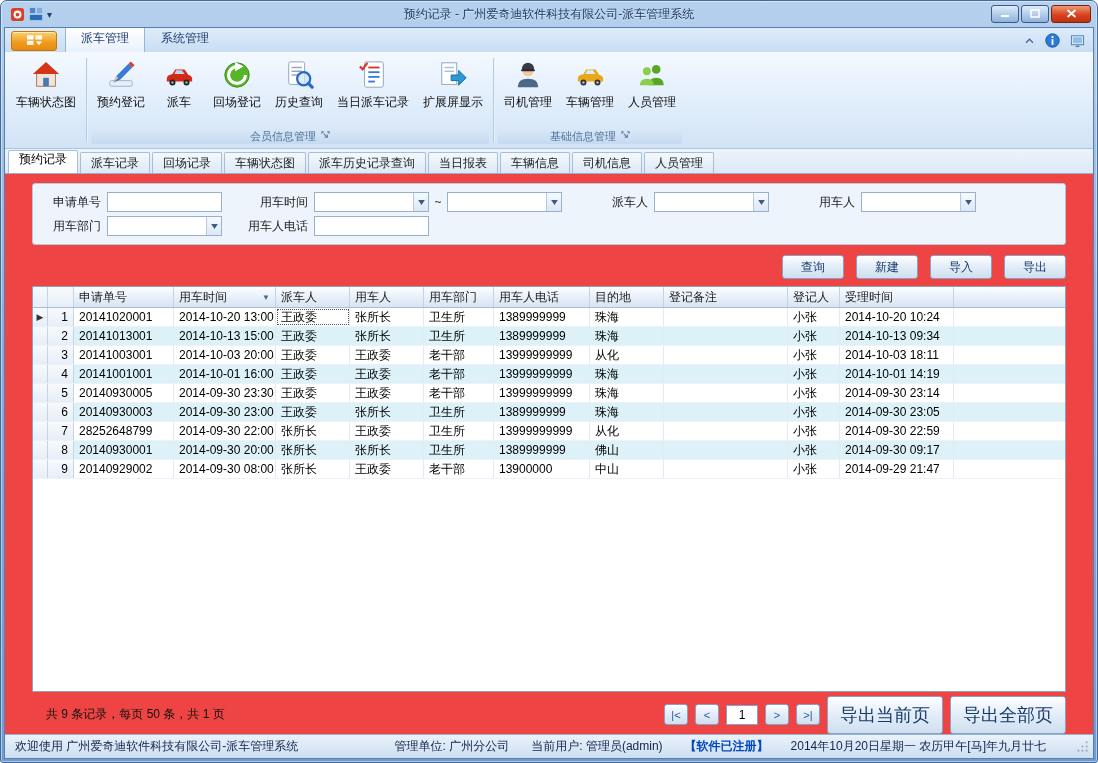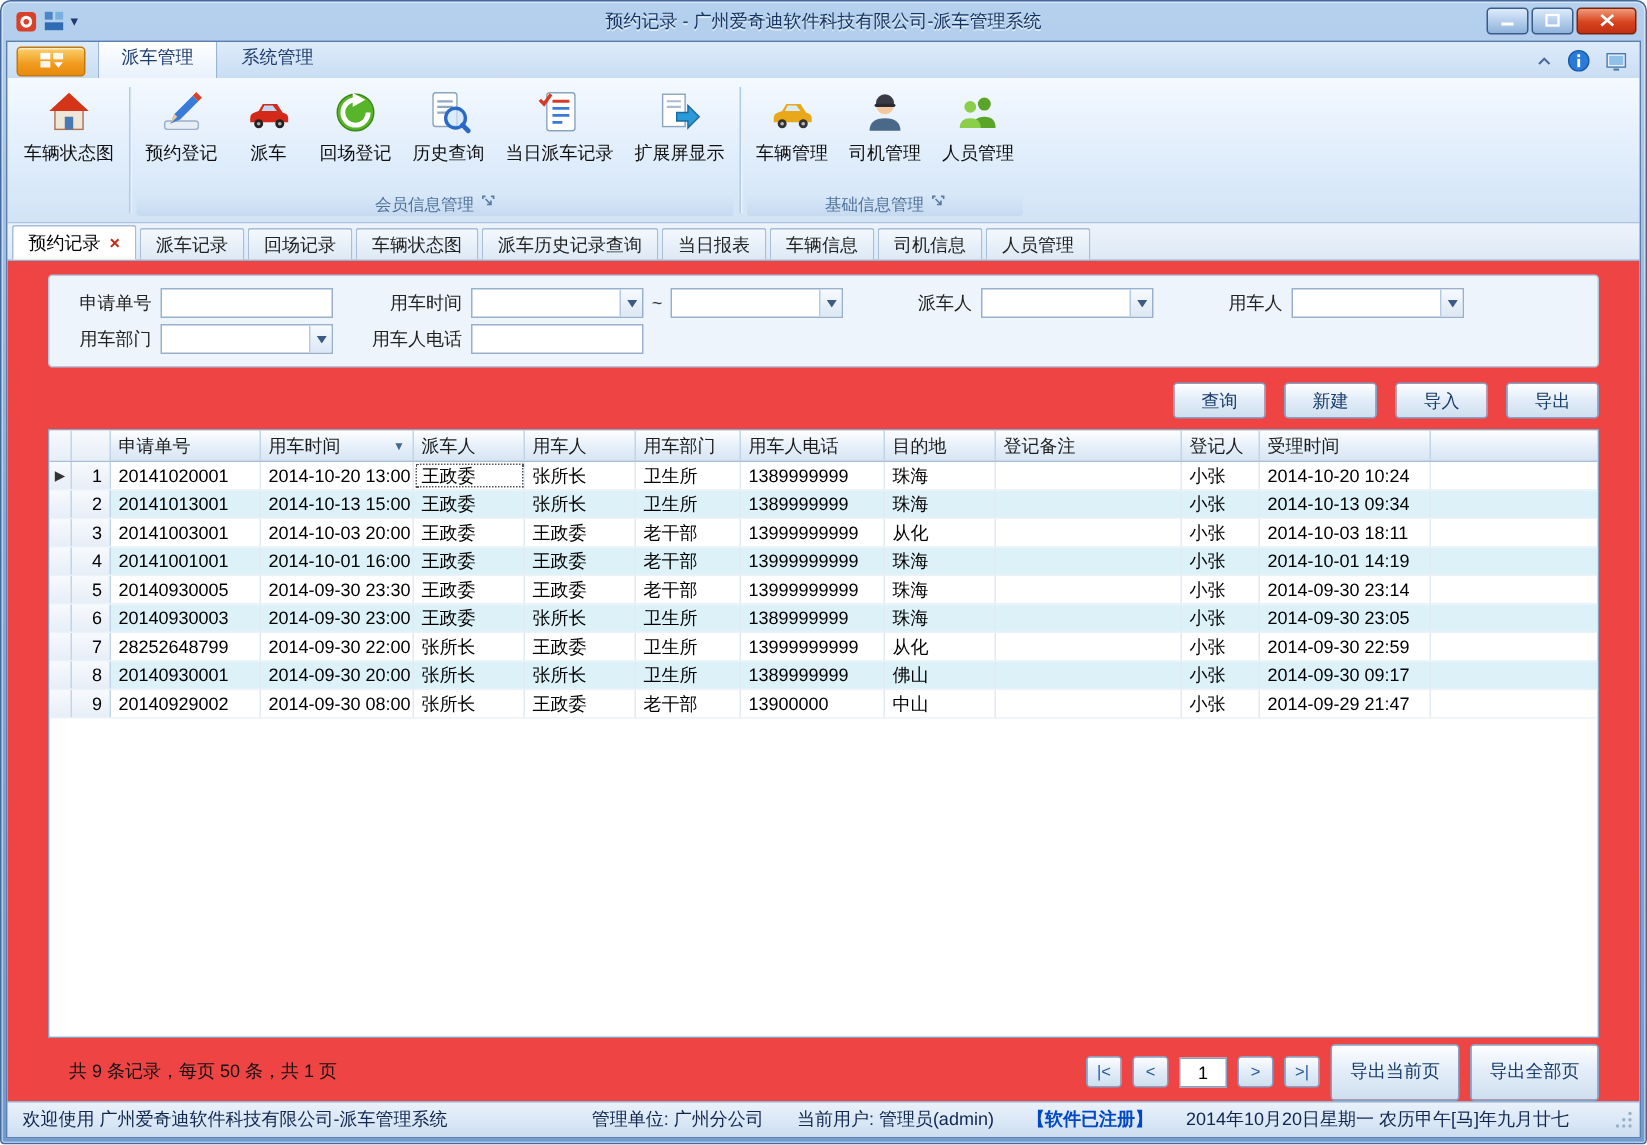--- a/index.html
+++ b/index.html
@@ -39,21 +39,21 @@
   .rbtn{min-width:54px;padding:5px 7px 3px;display:flex;flex-direction:column;align-items:center;gap:4px;color:#101010;border-radius:3px;cursor:default;}
   .rb-icon{width:30px;height:30px;display:flex;align-items:center;justify-content:center;}
   .rgroup-label{height:16px;margin:1px 1px 2px;border-radius:2px;background:linear-gradient(#d9e9f9,#c6daf0);
     display:flex;align-items:center;justify-content:center;gap:5px;font-size:11px;color:#50719a;padding:0 6px;}
   .rsep{width:1px;background:#b4cbe4;margin:3px 3px 4px;box-shadow:1px 0 0 #eaf3fc;}
 
   
   .doctabs{height:25px;flex:0 0 auto;background:linear-gradient(#edf3fb,#dde9f6);display:flex;align-items:flex-end;gap:2px;padding:2px 3px 0;border-bottom:1px solid #94b0d0;}
   .dtab{height:21px;padding:0 10px;display:flex;align-items:center;gap:6px;color:#222;
     background:linear-gradient(#f3f8fd,#dde9f5);border:1px solid #a6bed8;border-bottom:none;border-radius:2px 2px 0 0;cursor:default;}
-  .dtab.active{background:#fff;color:#000;height:23px;}
+  .dtab.active{background:#fff;color:#000;height:23px;flex-direction:column;}
   .tab-close{color:#c22b18;font-weight:bold;font-size:12px;line-height:10px;display:none;}
   .dtab.active .tab-close{display:inline;}
 
   
   .workspace{flex:1;min-height:0;display:flex;flex-direction:column;background:#ef4444;padding:9px 27px 6px;}
 
   .filter-panel{background:#eef4fb;border:1px solid #b2c8e0;border-radius:3px;padding:6px 4px;flex:0 0 auto;}
   .f-row{display:flex;align-items:center;height:24px;}
   .f-label{width:70px;text-align:right;padding-right:6px;color:#222;flex:0 0 auto;}
   .f-gap{width:22px;flex:0 0 auto;}
@@ -92,21 +92,21 @@
   .c-status.st-green{background:linear-gradient(90deg,#1f9f2b,#6cbf6c 45%,#cfe9cf);}
   .c-status.st-red{background:linear-gradient(90deg,#e22a17,#ef8d7d 55%,#f5c0b5);}
   .sort{margin-left:auto;font-size:8px;color:#46688f;}
 
   
   .pager{height:27px;flex:0 0 auto;display:flex;align-items:center;margin-top:9px;color:#111;}
   .pager-summary{padding-left:14px;}
   .pager-controls{margin-left:auto;display:flex;align-items:center;gap:7px;}
   .pg-btn{min-width:24px;height:21px;padding:0 4px;font-size:11px;color:#2a5a9a;}
   .pg-input{width:32px;height:20px;border:1px solid #84a2c6;text-align:center;font:inherit;background:#fff;}
-  .pg-export{min-width:68px;height:38px;font-size:12px;}
+  .pg-export{min-width:68px;height:38px;font-size:18px;}
 
   
   .statusbar{height:24px;flex:0 0 auto;background:linear-gradient(#eaf2fb,#cddef1);border-top:1px solid #98b2d2;
     display:flex;align-items:center;padding:0 4px 0 10px;color:#10264e;}
   .sb-right{margin-left:auto;display:flex;align-items:center;gap:22px;}
   .sb-link{color:#0047c2;font-weight:bold;}
   .grip{display:flex;align-items:flex-end;margin-left:8px;}
 </style>
 </head>
 <body>
@@ -299,41 +299,41 @@
               </svg></span>
         </div>
       </div>
       <div class="rsep"></div>
       <div class="rgroup">
         <div class="rgroup-buttons">
 
             <div class="rbtn">
               <span class="rb-icon">
                 <svg width="30" height="30" viewBox="0 0 32 32">
+                  <path d="M5 29 q0-9 11-9 q11 0 11 9 z" fill="#4a6888"></path>
+                  <circle cx="16" cy="11" r="6.2" fill="#f4c89c"></circle>
+                  <path d="M9.5 9.5 a6.5 6.5 0 0 1 13 0 l-1 1.2 h-11 z" fill="#3a3a44"></path>
+                  <rect x="8.6" y="9.8" width="14.8" height="2.2" rx="1.1" fill="#2a2a34"></rect>
+                </svg>
+              </span>
+              <span>司机管理</span>
+            </div>
+
+            <div class="rbtn">
+              <span class="rb-icon">
+                <svg width="30" height="30" viewBox="0 0 32 32">
                   <path d="M3 20 q0-3 3-4 l3-1 3-5 h10 l4 6 q4 1 4 4 v3 h-27 z" fill="#e8a818"></path>
                   <path d="M13 11 h6 l3 4 h-11 z" fill="#d8ecf8"></path>
                   <circle cx="9" cy="24" r="3.2" fill="#333"></circle>
                   <circle cx="24" cy="24" r="3.2" fill="#333"></circle>
                   <circle cx="9" cy="24" r="1.3" fill="#bbb"></circle>
                   <circle cx="24" cy="24" r="1.3" fill="#bbb"></circle>
                 </svg>
               </span>
               <span>车辆管理</span>
-            </div>
-
-            <div class="rbtn">
-              <span class="rb-icon">
-                <svg width="30" height="30" viewBox="0 0 32 32">
-                  <path d="M5 29 q0-9 11-9 q11 0 11 9 z" fill="#4a6888"></path>
-                  <circle cx="16" cy="11" r="6.2" fill="#f4c89c"></circle>
-                  <path d="M9.5 9.5 a6.5 6.5 0 0 1 13 0 l-1 1.2 h-11 z" fill="#3a3a44"></path>
-                  <rect x="8.6" y="9.8" width="14.8" height="2.2" rx="1.1" fill="#2a2a34"></rect>
-                </svg>
-              </span>
-              <span>司机管理</span>
             </div>
 
             <div class="rbtn">
               <span class="rb-icon">
                 <svg width="30" height="30" viewBox="0 0 32 32">
                   <circle cx="20.5" cy="10" r="4.6" fill="#5aa428"></circle>
                   <path d="M12.5 27 q0-8 8-8 q8 0 8 8 z" fill="#5aa428"></path>
                   <circle cx="10.5" cy="12" r="4.2" fill="#8ace4a"></circle>
                   <path d="M3 27 q0-7 7.5-7 q7.5 0 7.5 7 z" fill="#8ace4a"></path>
                 </svg>

